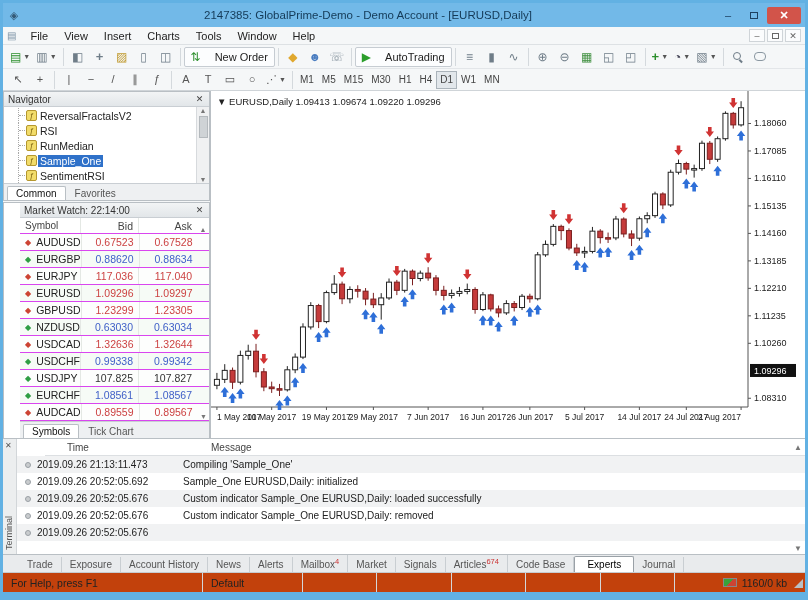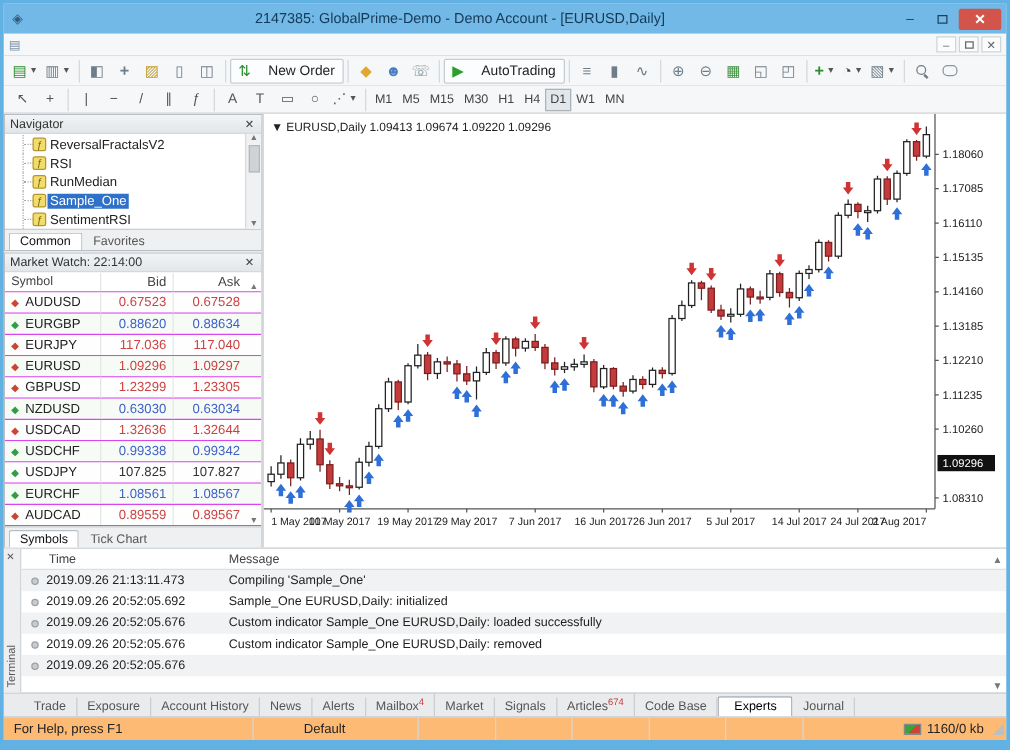--- a/index.html
+++ b/index.html
@@ -62,21 +62,21 @@
   .nav-item .txt { padding:0 2px; }
   .nav-item.selected .txt { background:#2f71c9; color:#fff; }
   .vscroll { width:13px; flex:0 0 13px; background:#f0f1f2; border-left:1px solid #d7dadd; display:flex; flex-direction:column; align-items:center; font-size:7px; color:#777; }
   .vscroll .thumb { width:9px; background:#cfd3d6; border:1px solid #b4b9bd; flex:0 0 22px; margin:2px 0; }
   .vscroll .sp { flex:1; }
   .panel-tabs { height:17px; background:#eef0f2; border-top:1px solid #c9ced3; display:flex; align-items:flex-end; padding:0 3px; }
   .ptab { font-size:10px; color:#555; padding:1px 8px; border:1px solid transparent; border-bottom:none; }
   .ptab.active { background:#fff; border-color:#b9bfc4; color:#111; border-radius:2px 2px 0 0; }
 
   
-  .mw-panel { flex:1; margin-top:1px; }
+  .mw-panel { flex:1; margin-top:1px;padding-left:16px; }
   .mw-table { flex:1; display:flex; flex-direction:column; overflow:hidden; background:#fdfefd; }
   .mw-headrow, .mw-row { display:flex; align-items:flex-end; height:16px; border-bottom:1px solid #d946ef; }
   .mw-row { height:17px; background:#f6fbf6; }
   .mw-row:nth-child(even) { background:#fdfefd; }
   .mw-headrow { color:#444; font-size:10px; background:#fff; }
   .c-sym { flex:1; padding-left:5px; display:flex; align-items:center; border-right:1px solid #e4e8e4; height:100%; }
   .c-bid, .c-ask { width:58px; flex:0 0 58px; text-align:right; padding-right:5px; font-size:10.5px; height:100%; display:flex; align-items:center; justify-content:flex-end; }
   .c-bid { border-right:1px solid #e4e8e4; }
   .mw-headrow .c-scroll, .mw-row .c-scroll { width:12px; flex:0 0 12px; text-align:center; color:#777; font-size:7px; }
   .symico { font-size:8px; margin-right:5px; }
@@ -86,37 +86,37 @@
   
   .chartwrap { flex:1; background:#fff; position:relative; }
   .chartwrap svg { display:block; }
 
   
   .terminal { flex:0 0 116px; display:flex; background:#fff; border-bottom:1px solid #b9bfc4; }
   .term-strip { width:14px; flex:0 0 14px; background:#eceeef; border-right:1px solid #d2d6d9; position:relative; }
   .term-strip .closex { position:absolute; top:2px; left:2px; font-size:8px; color:#555; }
   .term-strip .vlabel { position:absolute; bottom:4px; left:1px; writing-mode:vertical-rl; transform:rotate(180deg); font-size:9px; color:#555; }
   .term-body { flex:1; display:flex; flex-direction:column; overflow:hidden; }
-  .term-headrow { height:17px; display:flex; align-items:center; border-bottom:1px solid #dcdfe2; color:#444; font-size:10px; }
+  .term-headrow { height:17px; display:flex; align-items:center; border-bottom:1px solid #dcdfe2; color:#444; font-size:10px;margin-left:28px; }
   .t-time { width:160px; flex:0 0 160px; padding-left:22px; }
   .t-msg { flex:1; padding-left:6px; }
   .t-scroll { width:14px; flex:0 0 14px; text-align:center; color:#777; font-size:8px; }
   .term-row { height:17px; display:flex; align-items:center; font-size:10px; color:#222; }
   .term-row:nth-child(odd) { background:#f1f2f3; } 
   .rowdot { display:inline-block; width:6px; height:6px; border-radius:50%; background:#c9ccce; border:1px solid #9aa0a5; margin:0 6px 0 8px; }
   .term-row .t-time { padding-left:0; display:flex; align-items:center; }
 
   
   .tabsrow { flex:0 0 17px; background:#e9ebed; border-bottom:1px solid #c6cbd0; display:flex; align-items:flex-end; padding:0 16px 0 16px; }
   .btab { font-size:10px; color:#555; padding:2px 8px 2px 8px; border-right:1px solid #c9ced2; position:relative; }
   .btab.active { background:#fff; border:1px solid #9aa1a7; border-bottom:none; color:#000; border-radius:2px 2px 0 0; padding:2px 12px; }
   .btab sup { color:#cc3333; font-size:7.5px; }
 
   
-  .statusbar { flex:1; background:#fdba74; display:flex; align-items:flex-end; font-size:10.5px; color:#222;gap:32px; }
+  .statusbar { flex:1; background:#c2410c; display:flex; align-items:flex-end; font-size:10.5px; color:#222; }
   .scell { height:100%; display:flex; align-items:center; padding:0 8px; border-right:1px solid #d4d7da; }
   .scell.help { width:200px; flex:0 0 200px; }
   .scell.profile { width:100px; flex:0 0 100px; }
   .scell.fill { flex:1; }
   .scell.conn { width:130px; flex:0 0 130px; border-right:none; justify-content:flex-end; padding-right:18px; }
   .connico { display:inline-block; width:14px; height:9px; margin-right:5px; background:linear-gradient(135deg,#3aa33a 0 50%,#cc4433 50% 100%); border:1px solid #888; }
   .grip { position:absolute; right:5px; bottom:12px; width:0; height:0; border-left:9px solid transparent; border-bottom:9px solid #b9bfc4; }
   .frame { position:relative; }
 </style>
 </head>
@@ -132,20 +132,21 @@
       <span class="winbtn">
           <span class="boxglyph"></span>
         </span>
       <span class="winbtn close">
           <span class="x">✕</span>
         </span>
     </div>
 
     <div class="menubar">
       <span class="docicon">▤</span>
+      <span id="menu-items"><span class="menu-item">File</span><span class="menu-item">View</span><span class="menu-item">Insert</span><span class="menu-item">Charts</span><span class="menu-item">Tools</span><span class="menu-item">Window</span><span class="menu-item">Help</span></span>
       <span class="menu-spacer"></span>
       <span class="mdibtn">–</span>
       <span class="mdibtn">
           <span class="boxglyph"></span>
         </span>
       <span class="mdibtn">✕</span>
     </div>
 
     <div class="tb tb1" id="toolbar1">
         <span class="tbtn">

